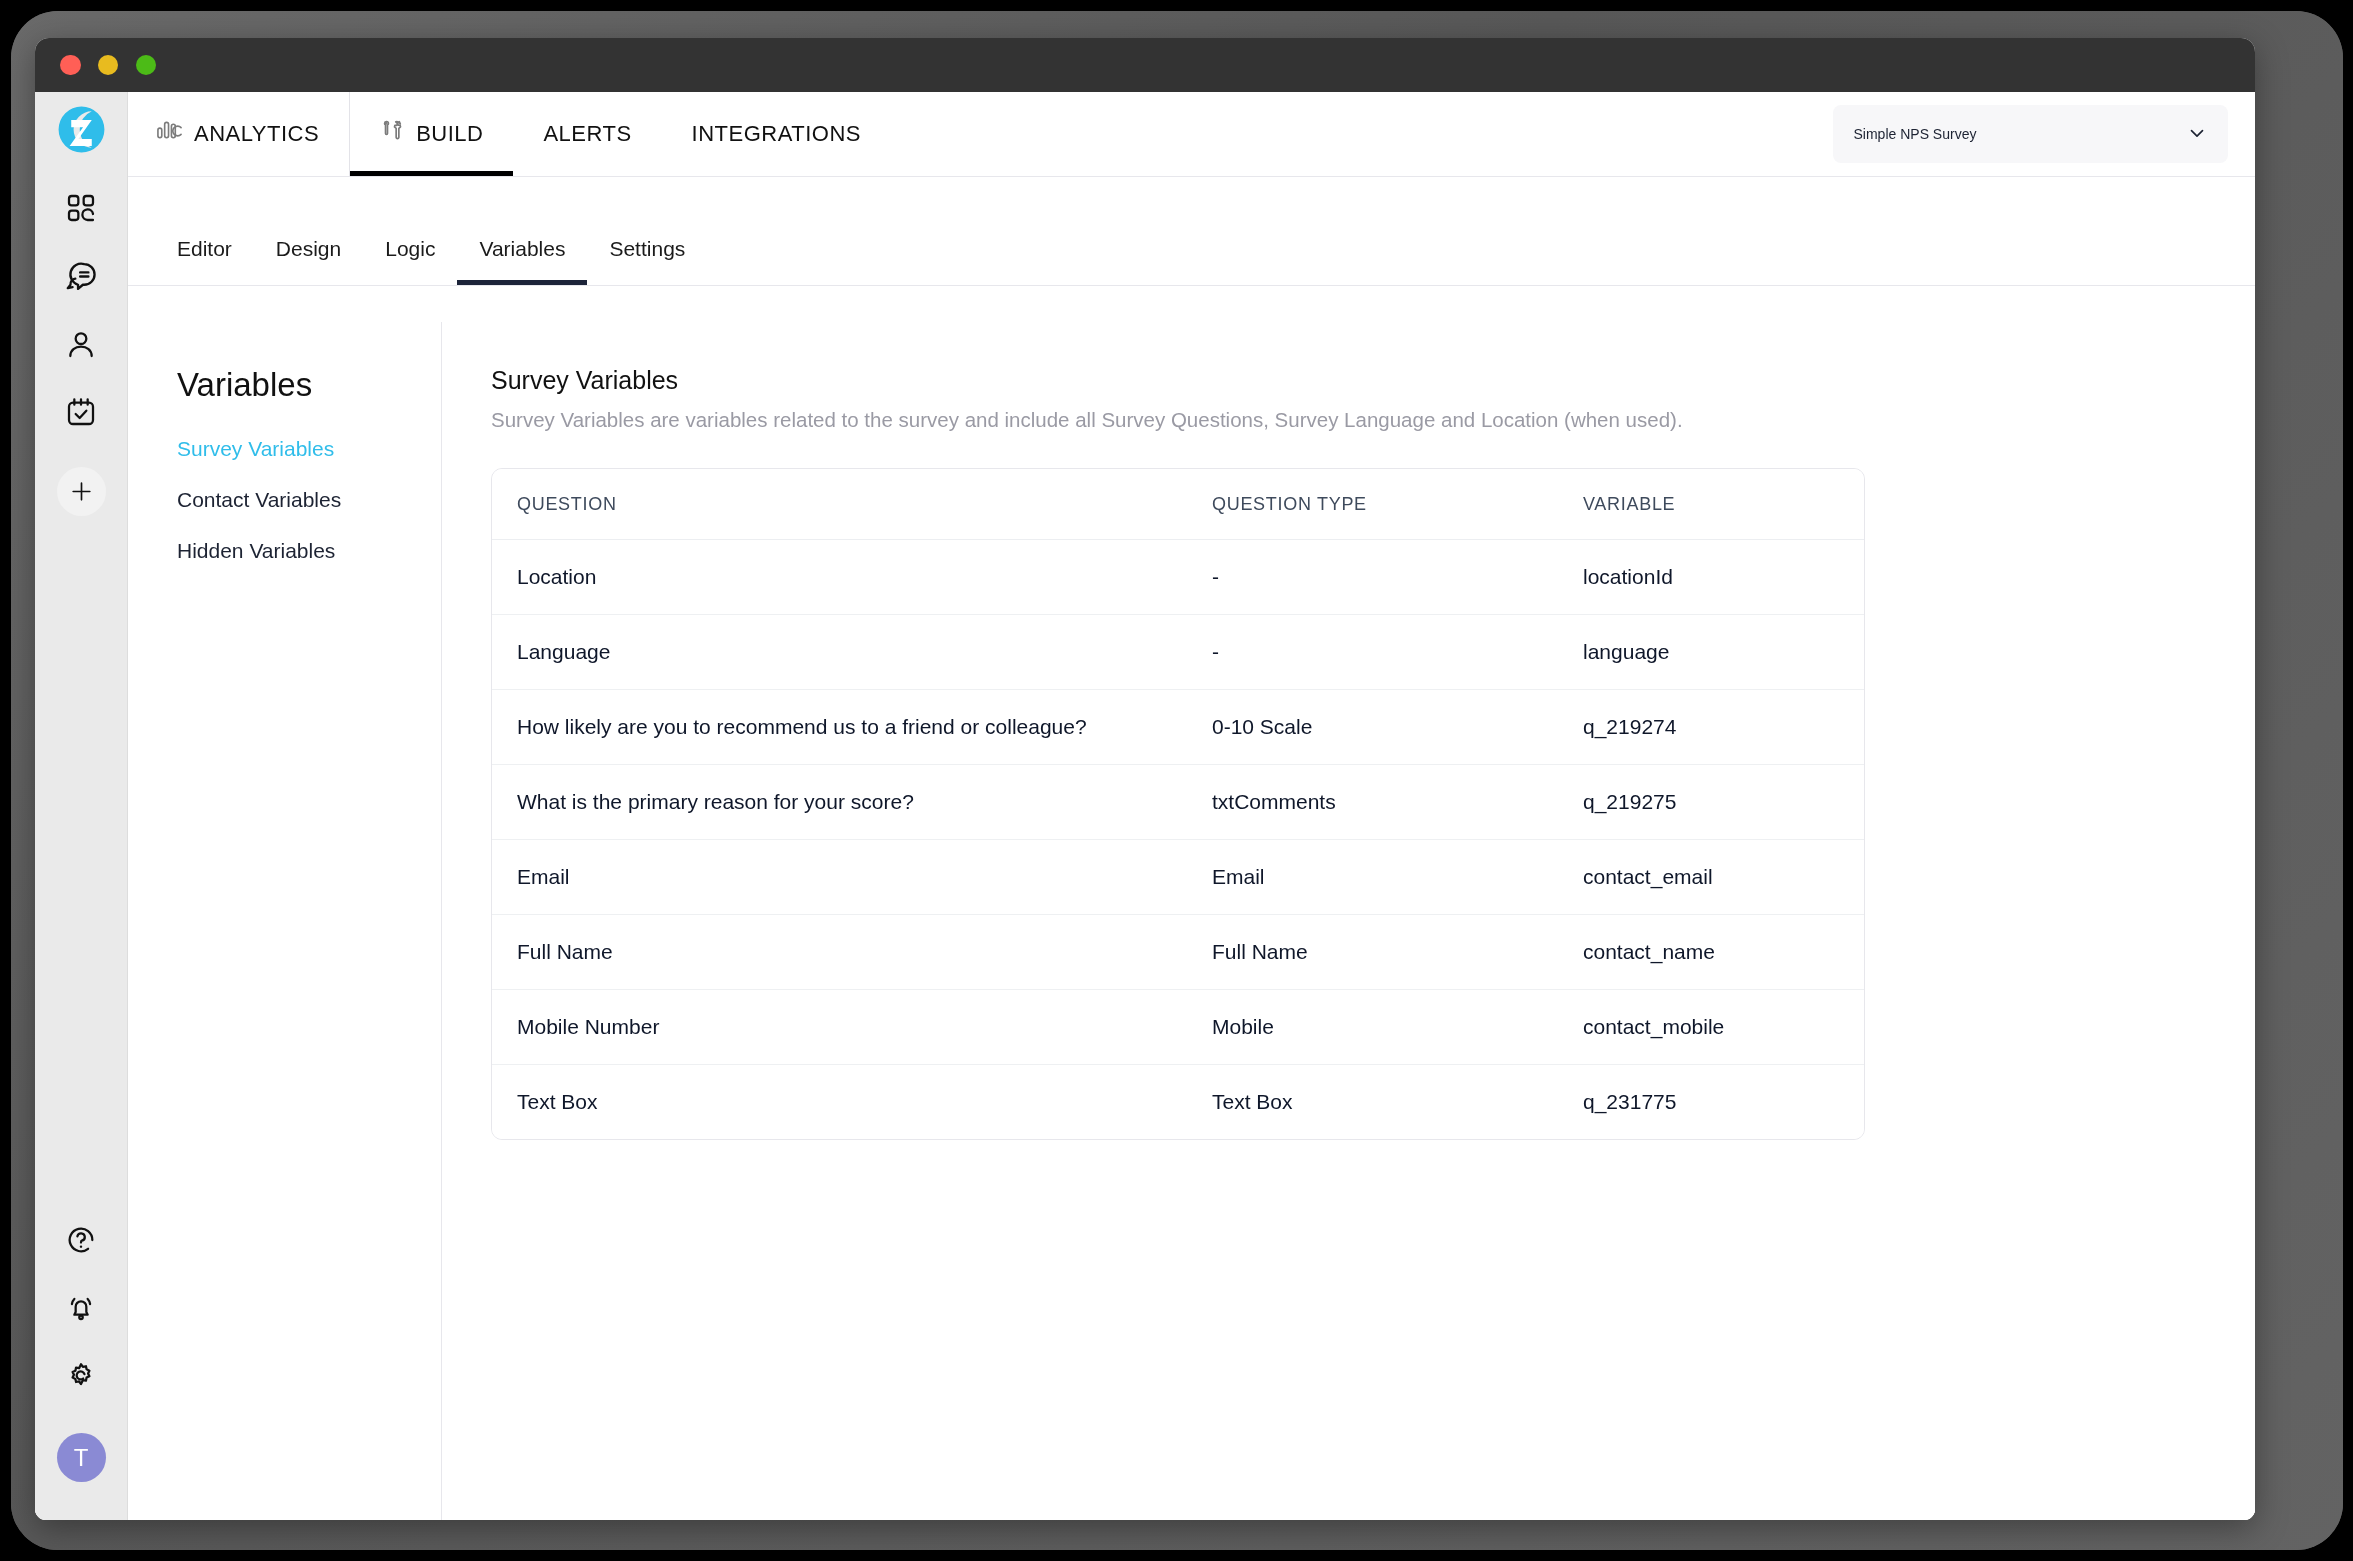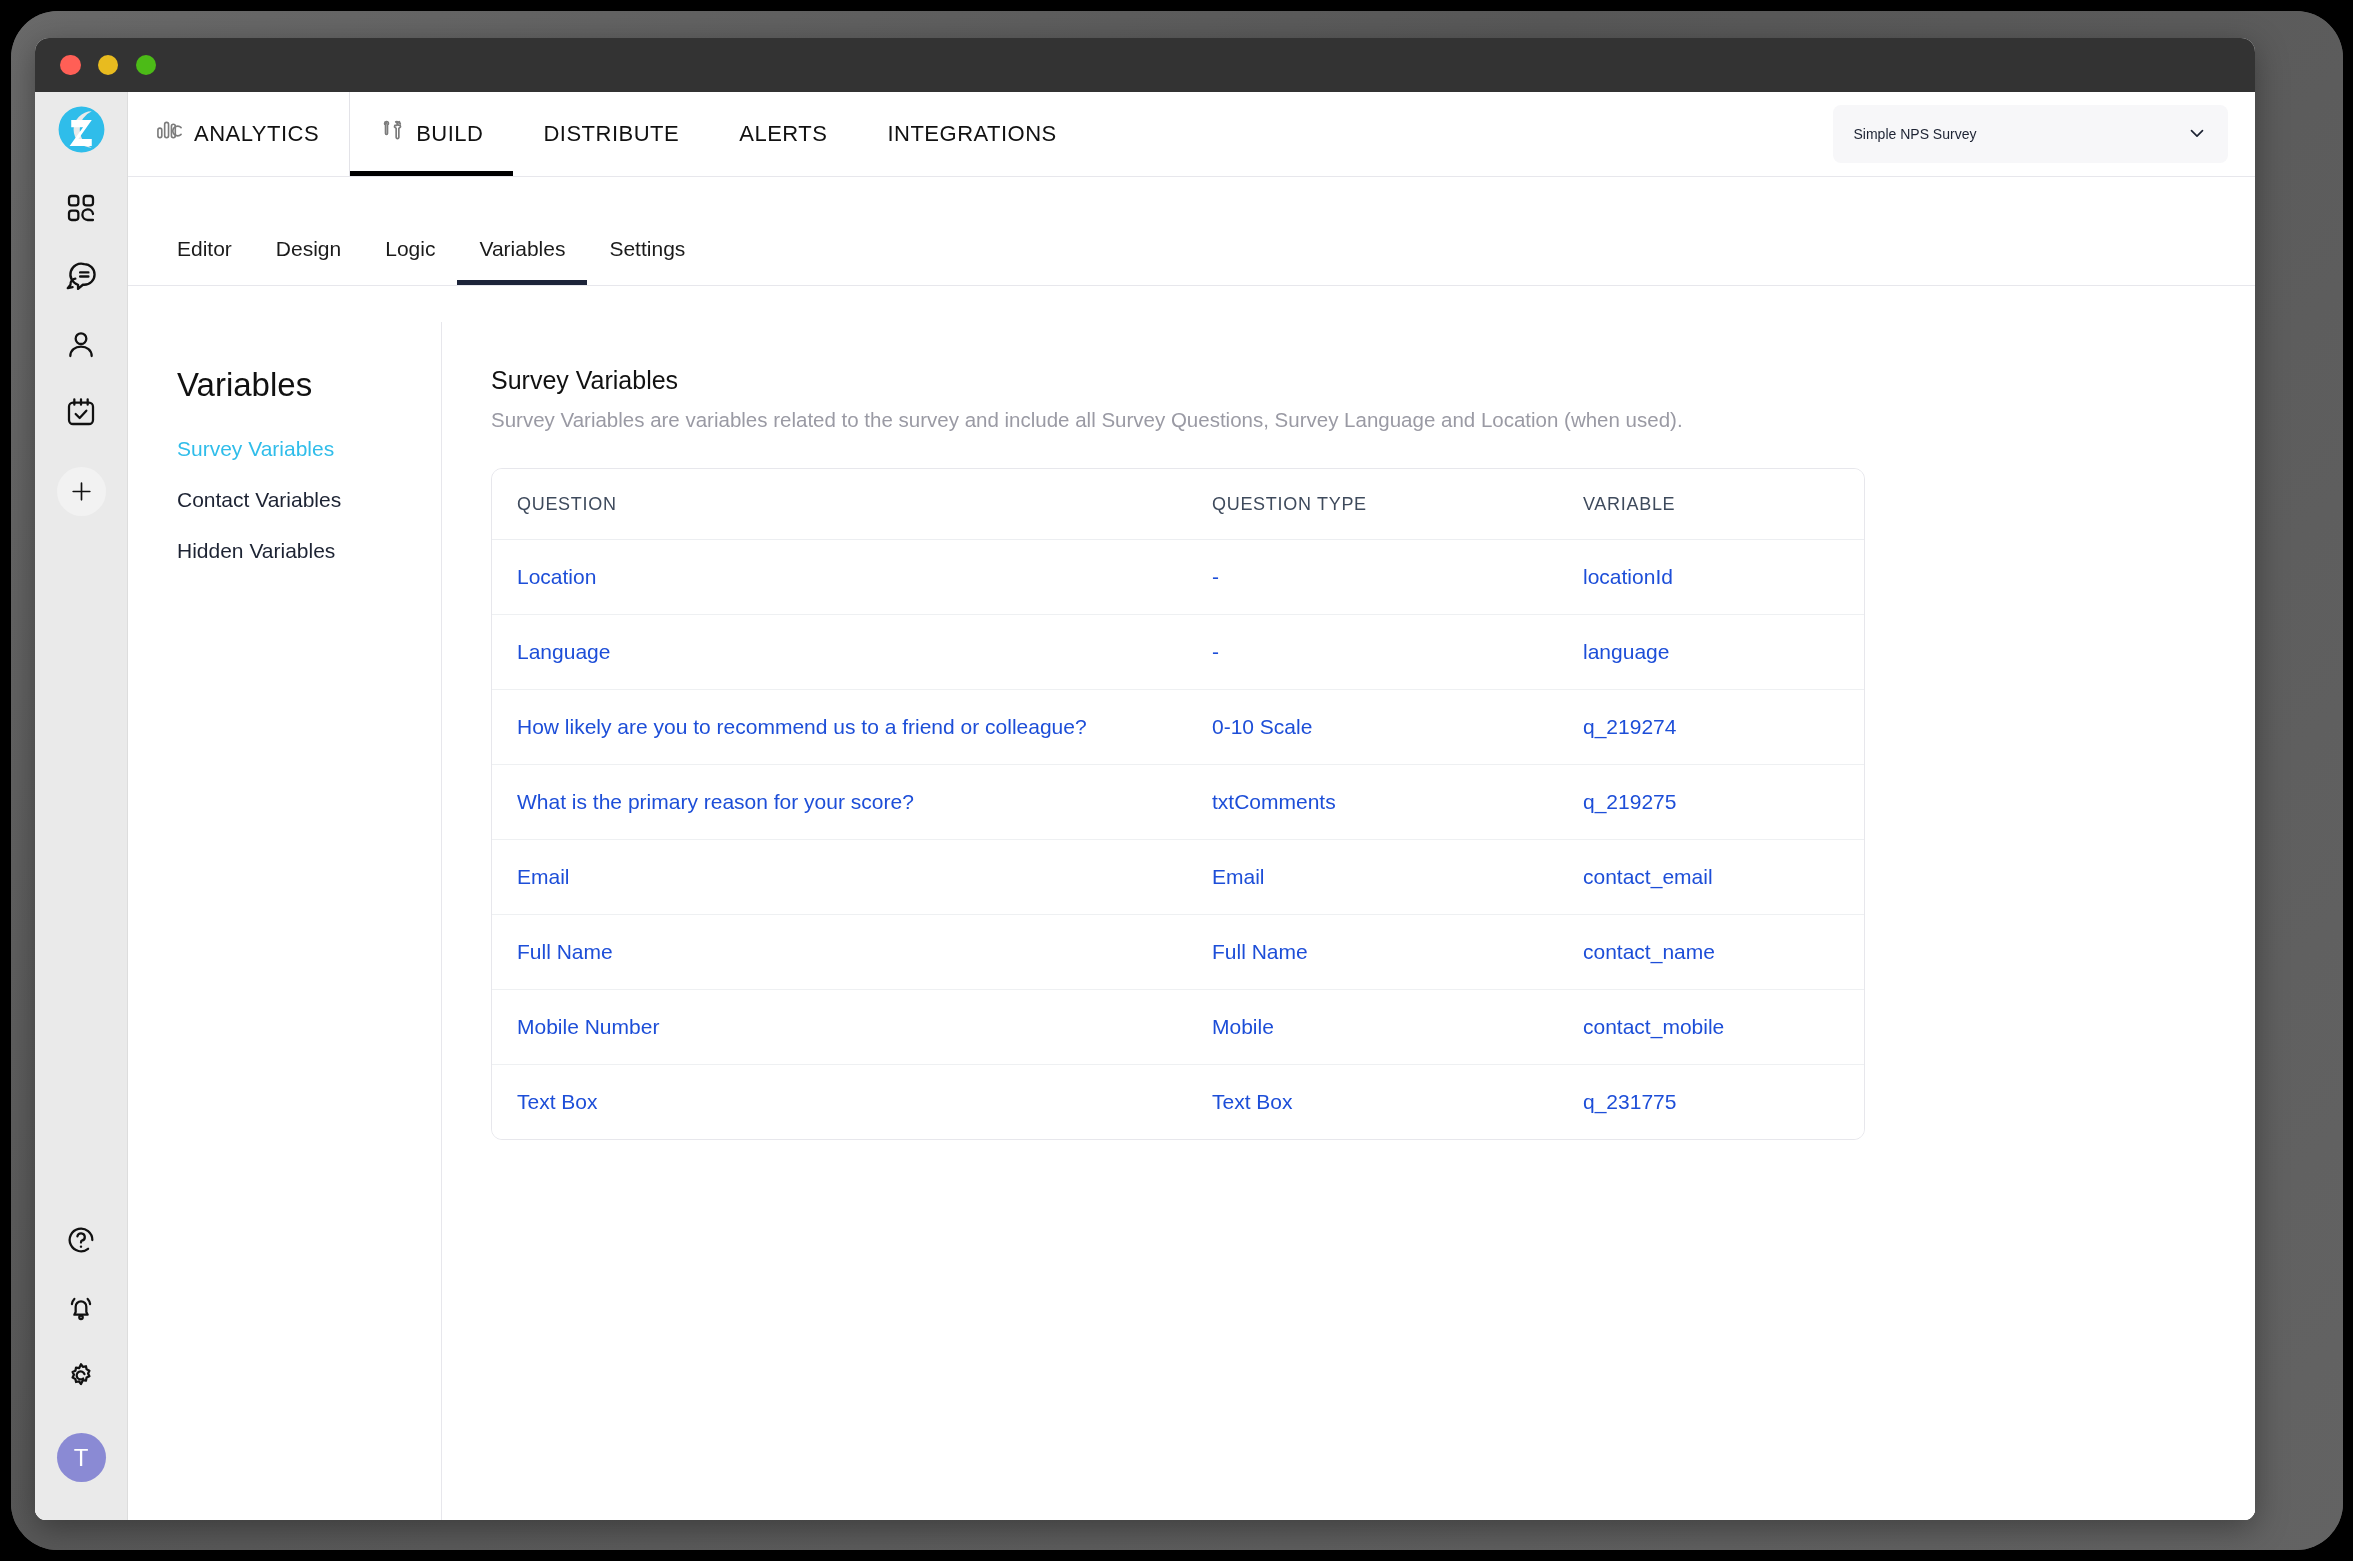--- a/index.html
+++ b/index.html
@@ -248,21 +248,21 @@
     font-size: 18px;
     letter-spacing: 0.7px;
     color: #3e4a5c;
     font-weight: 400;
     padding: 25px 0 24px 25px;
     border-bottom: 0.8px solid #eceef1;
     background: #fff;
   }
   tbody td {
     font-size: 21px;
-    color: #1d4ed8;
+    color: #0f172a;
     padding: 25px 0 25px 25px;
     border-bottom: 0.8px solid #eef0f2;
     background: #fff;
   }
   tbody tr:last-child td { border-bottom: none; }
   .col-q { width: 695px; }
   .col-t { width: 371px; }
   .col-v { width: auto; }
 </style>
 </head>
@@ -380,23 +380,20 @@
               <svg width="25" height="25" viewBox="0 0 24 24" fill="none" stroke="#7b7b7b" stroke-width="1.6" stroke-linecap="round" stroke-linejoin="round">
                 <path d="M6 2.5a1.7 1.7 0 0 0-1.6 1.7c0 .8.5 1.3.9 1.6V14a.9.9 0 0 0 .9.9h.1a.9.9 0 0 0 .9-.9V5.8c.4-.3.9-.8.9-1.6A1.7 1.7 0 0 0 6 2.5z"></path>
                 <circle cx="6" cy="4.2" r="0.6"></circle>
                 <path d="M18.5 2.6l-1.8 1.8.9 1.6 1.7-.1.4 1.6-1.6 1.4v8.6a1.3 1.3 0 1 1-2.6 0V9l-1.6-1.4.4-1.6 1.7.1.9-1.6-1.8-1.8a4 4 0 0 1 4.4 1.9z"></path>
               </svg>
             </span>
             <span>BUILD</span>
           </div>
 
           <div class="topnav-item">
-            <span>DISTRIBUTE</span>
-          </div>
-          <div class="topnav-item">
             <span>ALERTS</span>
           </div>
           <div class="topnav-item">
             <span>INTEGRATIONS</span>
           </div>
 
           <div class="topnav-spacer"></div>
 
           <div class="survey-select">
             <span>Simple NPS Survey</span>

